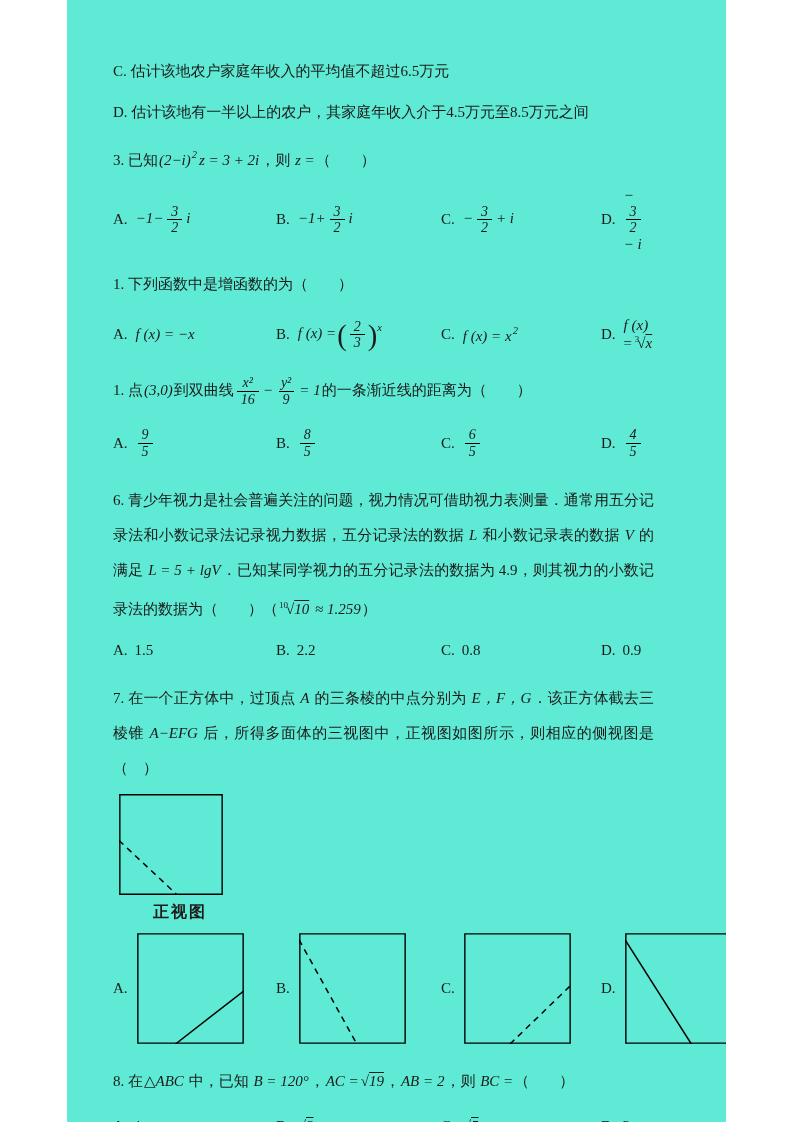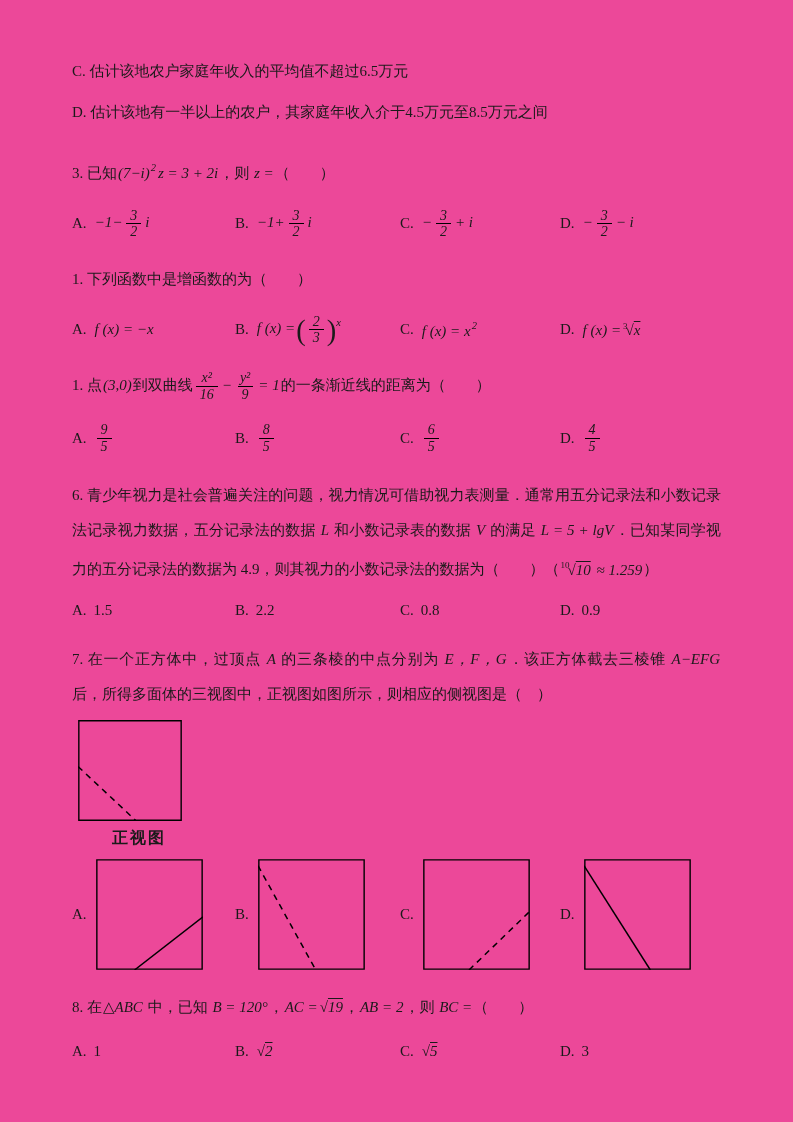--- a/index.html
+++ b/index.html
@@ -1,22 +1,22 @@
 <!DOCTYPE html>
 <html><head>
 <meta charset="utf-8">
 <style>
   html,body{margin:0;padding:0;background:#fff;}
   .page{
     position:relative;
-    width:793px;height:1122px;
+    width:659px;height:1122px;
     margin:0 auto;
-    background:#ec4899;
+    background:#5eead4;
     box-sizing:border-box;
-    padding:56px 72px 0 72px;
+    padding:56px 72px 0 46px;
     font-family:"Liberation Serif","DejaVu Serif",serif;
     font-size:15px;
     color:#1a1a1a;
     overflow:hidden;
   }
   .stem{line-height:30px;margin:0 0 12px 0;}
   .s-line{line-height:30px;margin:0 0 11px 0;}
   .para{text-align:justify;line-height:35px;margin:0 0 8px 0;}
   .opts{
     display:grid;
@@ -54,23 +54,23 @@
   svg rect{fill:none;stroke:#000;stroke-width:1.4;vector-effect:non-scaling-stroke;}
   svg .figline{stroke:#000;stroke-width:1.5;vector-effect:non-scaling-stroke;}
   svg .figline.dashed{stroke-dasharray:6 5;}
 </style>
 </head>
 <body>
 
 <div class="page">
 
   <div class="s-line">C. 估计该地农户家庭年收入的平均值不超过6.5万元</div>
-  <div class="s-line" style="margin-bottom:26px">D. 估计该地有一半以上的农户，其家庭年收入介于4.5万元至8.5万元之间</div>
-
-  <div class="stem"><span class="seg-x">3. 已知</span><span class="seg-m">(7−i)</span><span class="supx">2</span><span class="seg-m">z = 3 + 2i</span><span class="seg-x">，则 </span><span class="seg-m">z =</span><span class="seg-x">（　　）</span></div>
+  <div class="s-line" style="margin-bottom:13px">D. 估计该地有一半以上的农户，其家庭年收入介于4.5万元至8.5万元之间</div>
+
+  <div class="stem"><span class="seg-x">3. 已知</span><span class="seg-m">(2−i)</span><span class="supx">2</span><span class="seg-m">z = 3 + 2i</span><span class="seg-x">，则 </span><span class="seg-m">z =</span><span class="seg-x">（　　）</span></div>
   <div class="opts tall">
     <div class="opt">
       <span class="olabel">A.</span>
       <span class="oval"><span class="seg-m">−1−</span><span class="frac">
             <span class="fn">3</span>
             <span class="fd">2</span>
           </span><span class="seg-m">i</span></span>
     </div>
     <div class="opt">
       <span class="olabel">B.</span>

